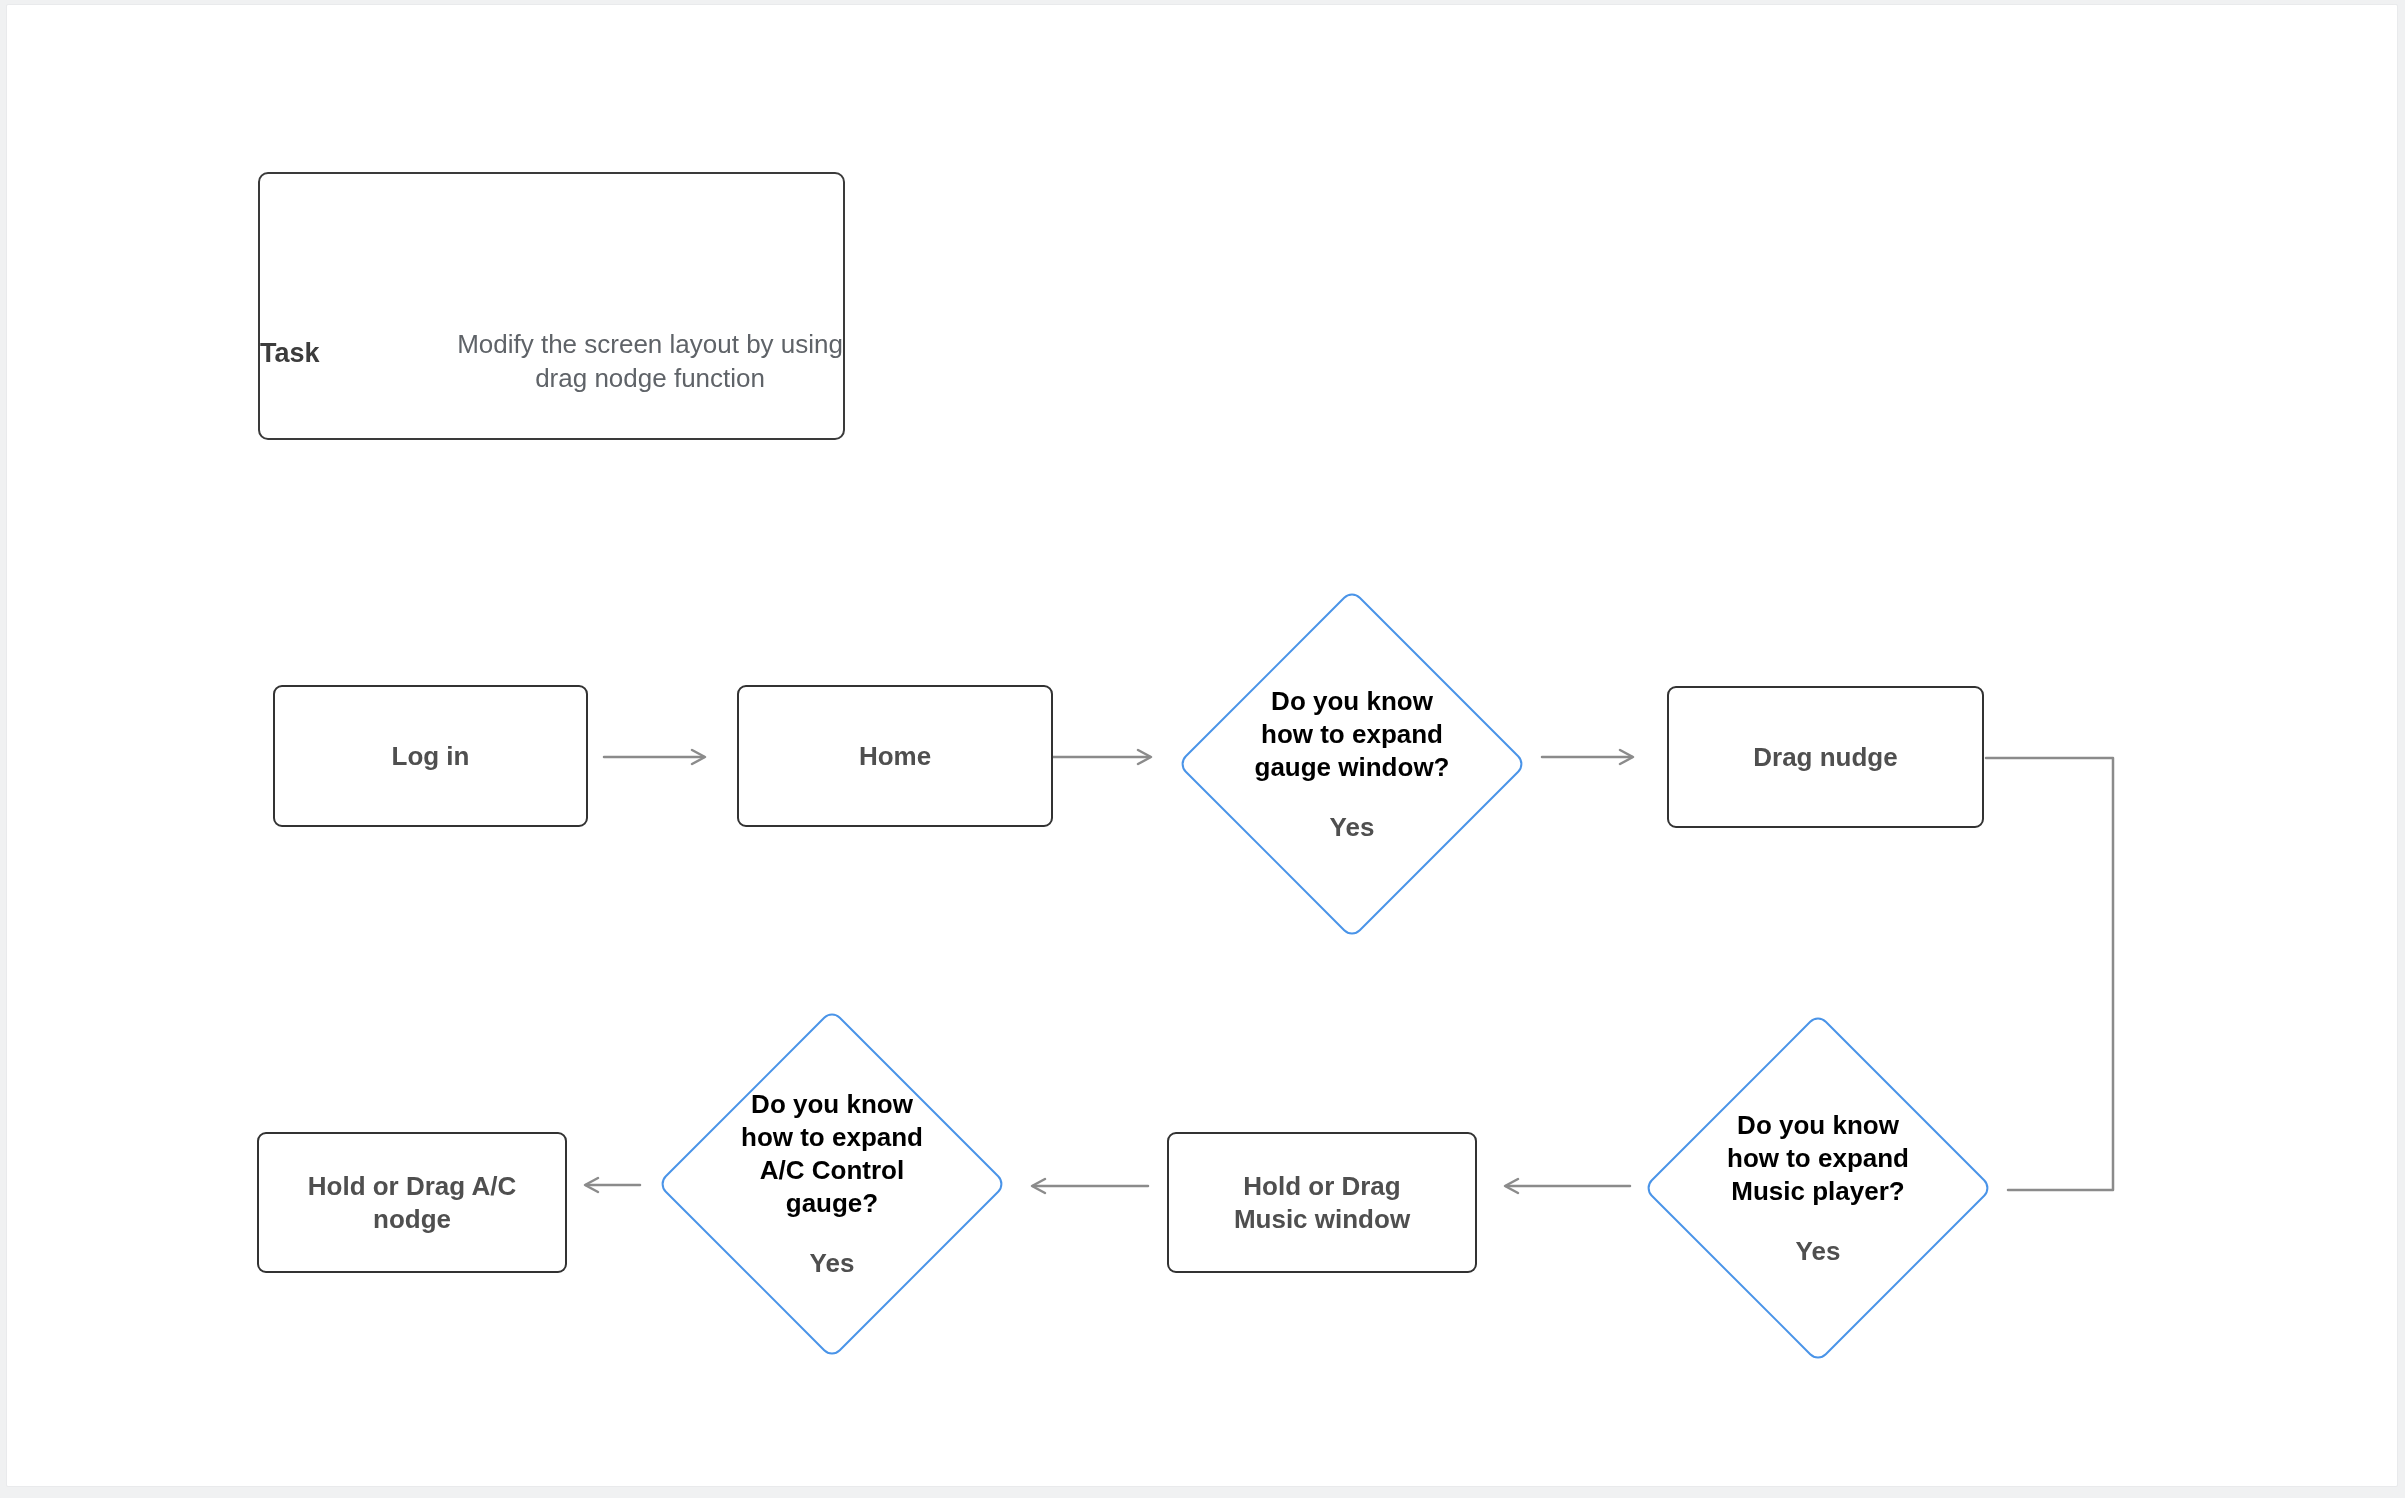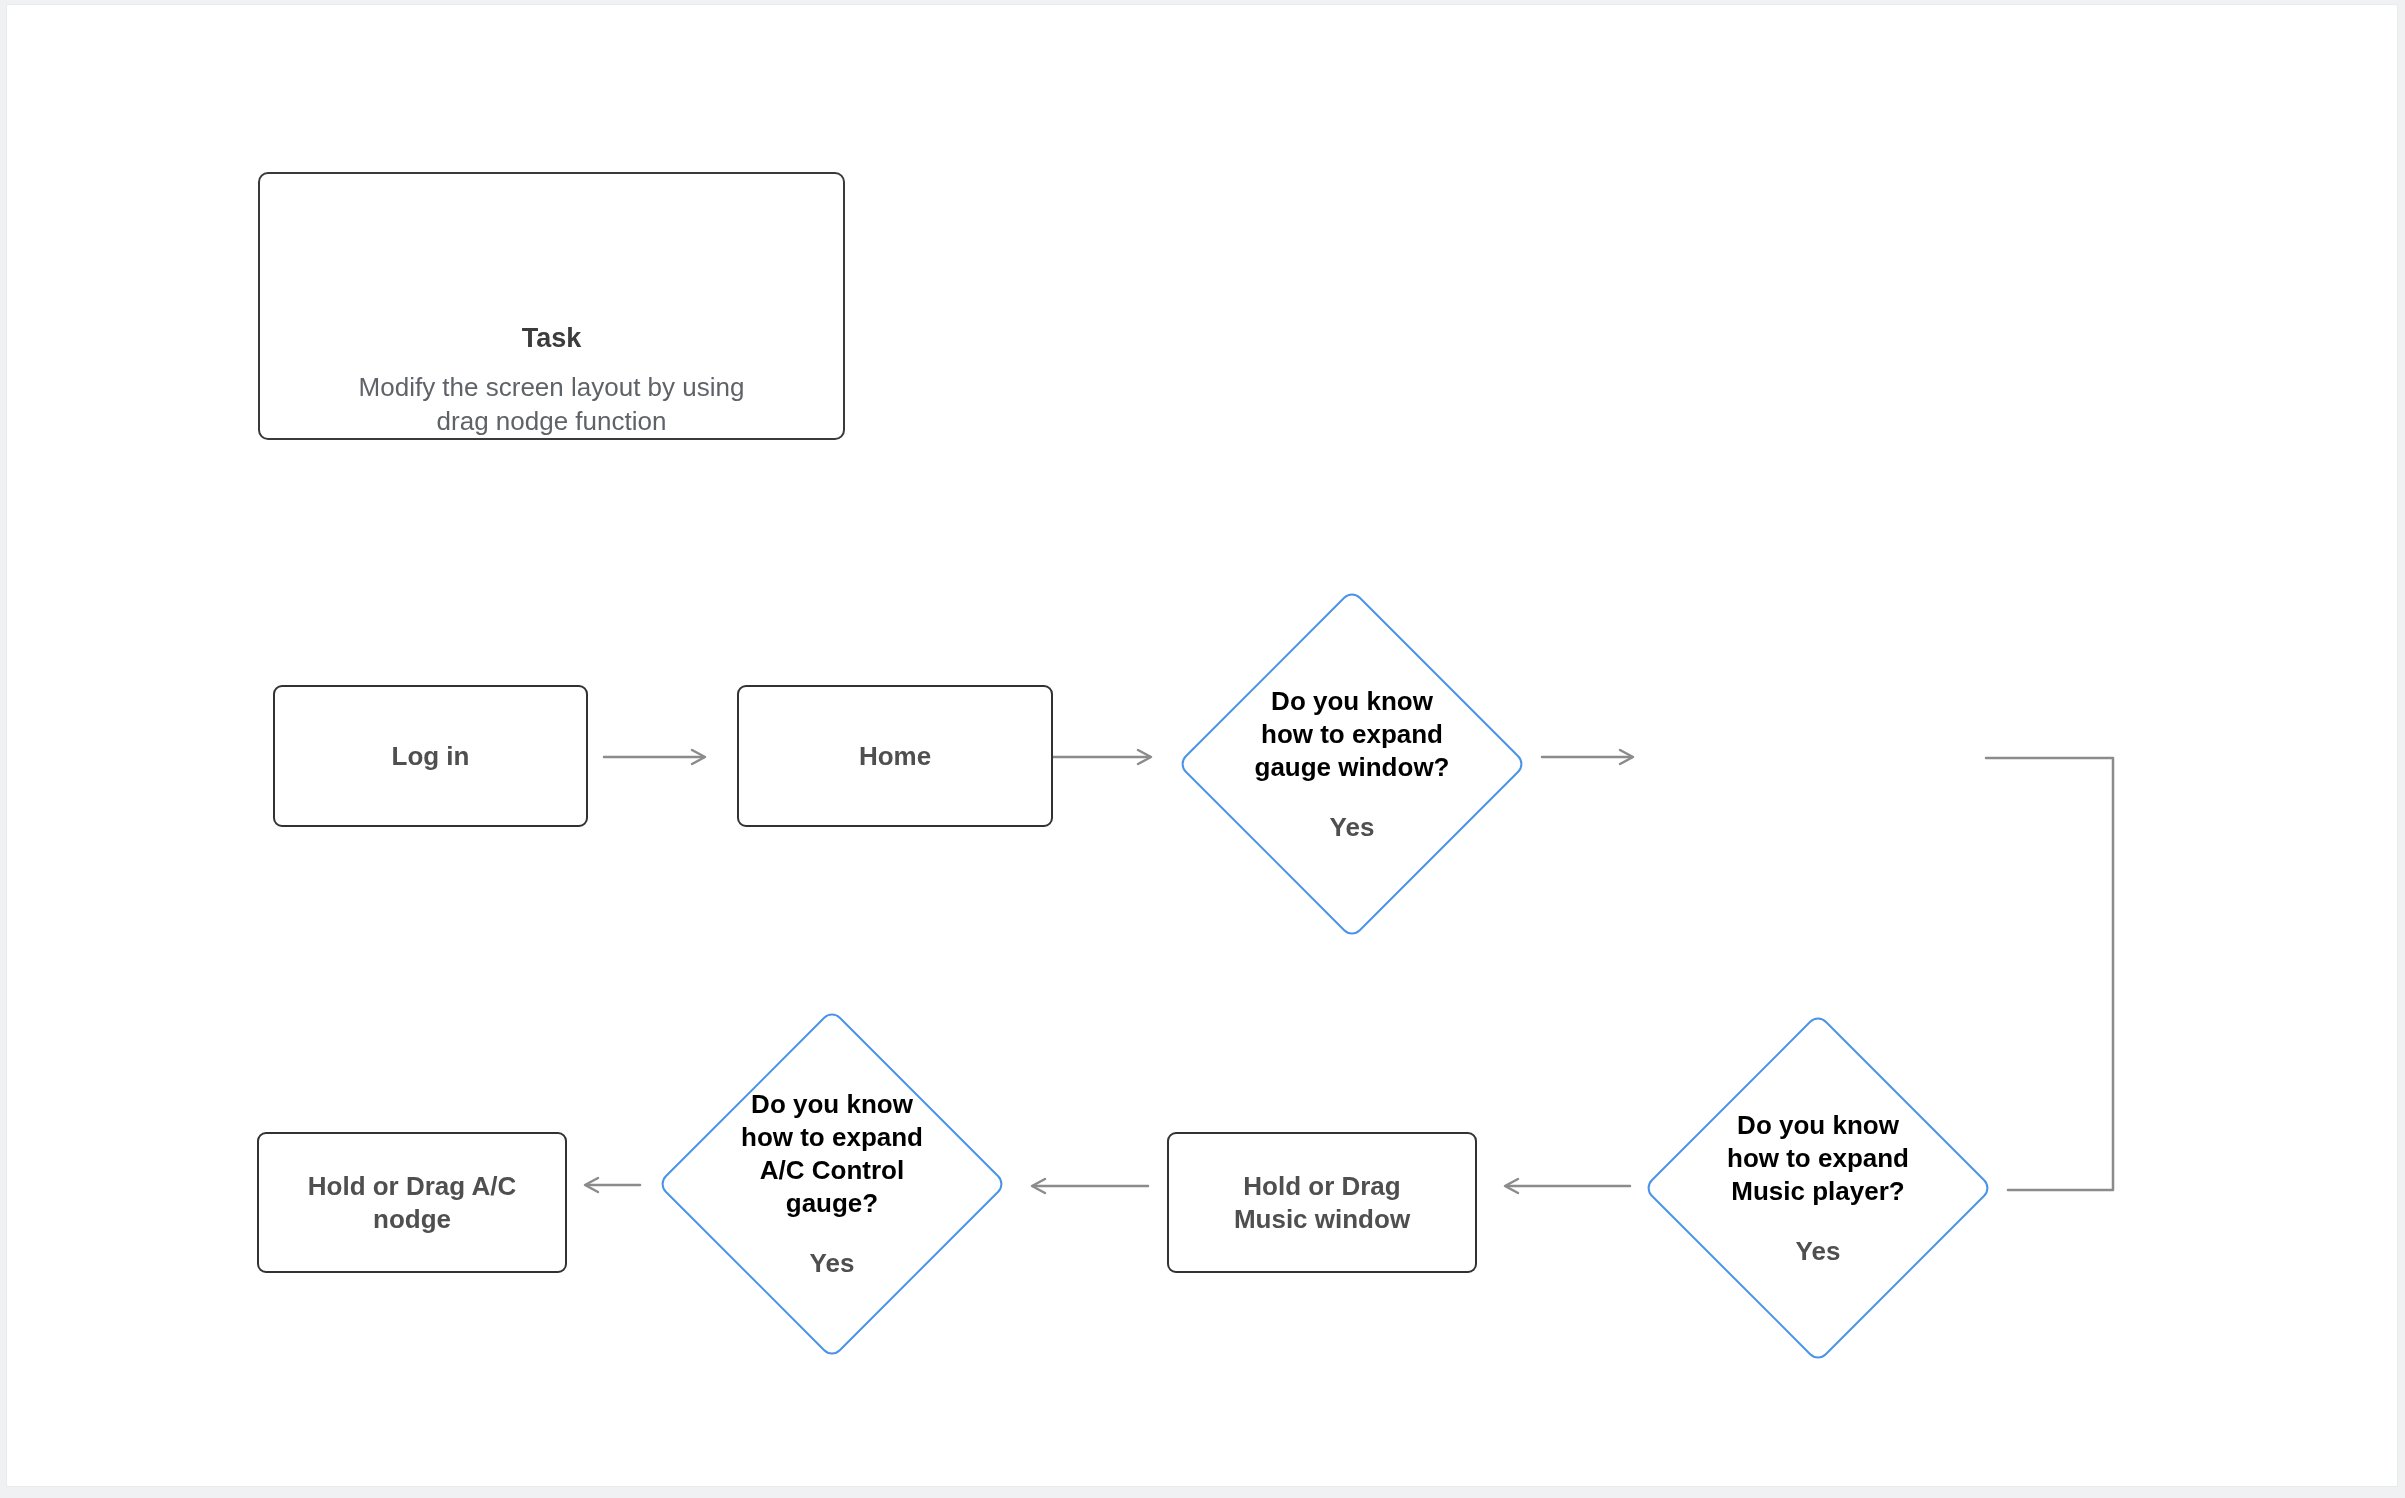--- a/index.html
+++ b/index.html
@@ -5,22 +5,22 @@
   html,body{margin:0;padding:0;}
   body{font-family:"Liberation Sans","DejaVu Sans",sans-serif;}
   .page{position:relative;width:2405px;height:1498px;background:#f0f1f2;overflow:hidden;}
   .surface{position:absolute;left:6px;top:4px;right:7px;bottom:11px;background:#ffffff;
            border:1px solid #e9eaec;border-radius:2px;}
   .connectors{position:absolute;left:0;top:0;width:2405px;height:1498px;pointer-events:none;}
   .node{position:absolute;box-sizing:border-box;background:#ffffff;}
   .rect{border:2.5px solid #323232;border-radius:9px;display:flex;flex-direction:column;
         align-items:center;justify-content:center;text-align:center;}
   .rect .label-line{font-size:26px;font-weight:bold;color:#4f4f4f;line-height:33px;}
-  .task-box{border:2.5px solid #3a3a3a;border-radius:10px;display:flex;flex-direction:column;
-        align-items:center;justify-content:flex-end;padding-top:68px;text-align:center;background:#fff;}
+  .task-box{border:2.5px solid #3a3a3a;border-radius:10px;display:flex;flex-direction:row;
+        align-items:center;justify-content:space-between;padding-top:93px;text-align:center;background:#fff;}
   .task-title{font-size:27px;font-weight:bold;color:#3c3c3c;line-height:32px;}
   .task-body{margin-top:16px;}
   .task-body div{font-size:26px;color:#5f6368;line-height:34px;}
   .diamond-wrap{position:absolute;width:350px;height:350px;}
   .diamond-shape{position:absolute;left:51px;top:51px;width:248px;height:248px;background:#ffffff;
         border:2.5px solid #4a94e8;border-radius:12px;transform:rotate(45deg);box-sizing:border-box;}
   .diamond-text{position:absolute;left:0;top:0;width:350px;height:350px;display:flex;
         flex-direction:column;align-items:center;justify-content:center;text-align:center;}
   .diamond-text .q-line{font-size:26px;font-weight:bold;color:#000000;line-height:33px;}
   .diamond-text .answer{font-size:26px;font-weight:bold;color:#4f4f4f;line-height:33px;margin-top:27px;text-align:center;}
@@ -80,20 +80,23 @@
   <div class="diamond-wrap" style="left:1177px;top:589px;">
     <div class="diamond-shape"></div>
     <div class="diamond-text">
       <div class="q-line">Do you know</div>
       <div class="q-line">how to expand</div>
       <div class="q-line">gauge window?</div>
       <div class="answer">Yes</div>
     </div>
   </div>
 
+  <div class="node rect" style="left:1667px;top:686px;width:317px;height:142px;">
+    <div class="label-line">Drag nudge</div>
+  </div>
 
   <div class="diamond-wrap" style="left:1643px;top:1013px;">
     <div class="diamond-shape"></div>
     <div class="diamond-text">
       <div class="q-line">Do you know</div>
       <div class="q-line">how to expand</div>
       <div class="q-line">Music player?</div>
       <div class="answer">Yes</div>
     </div>
   </div>

